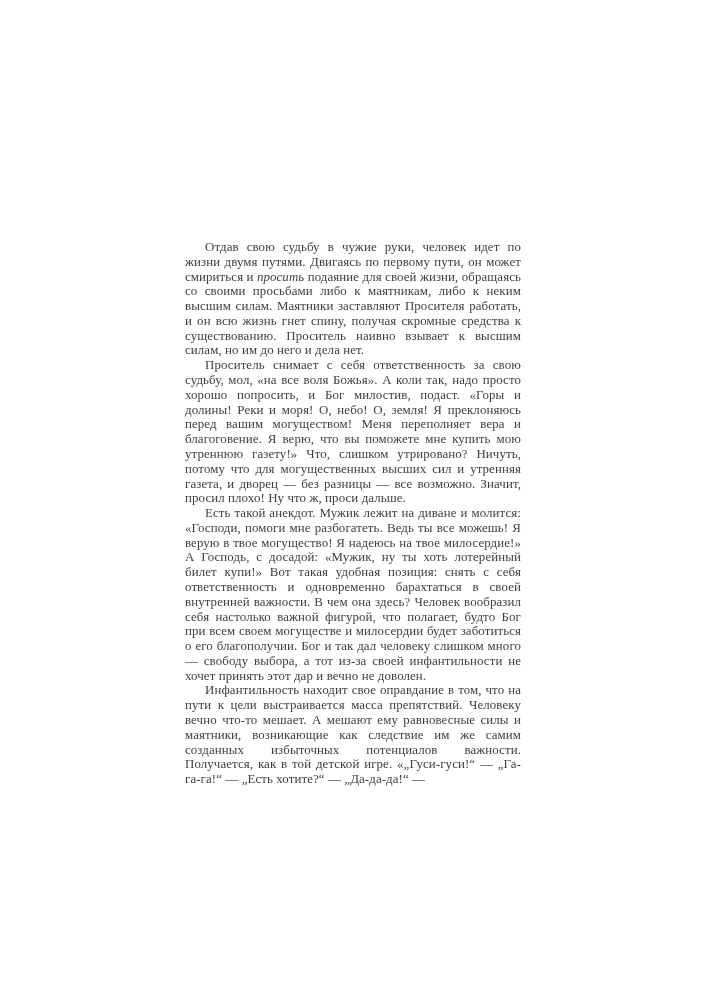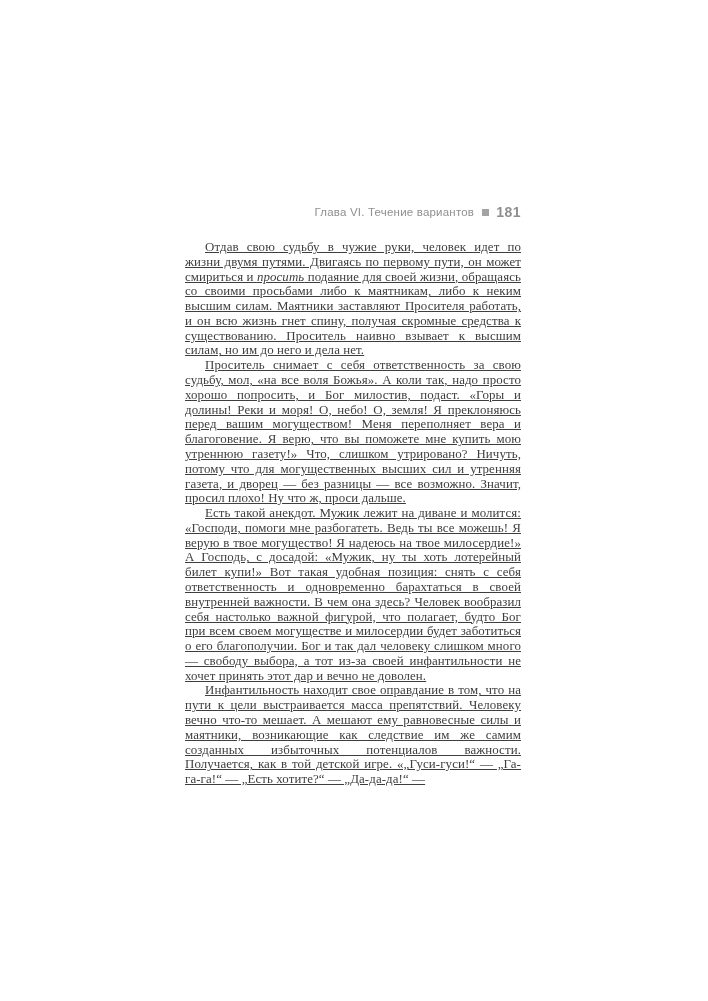--- a/index.html
+++ b/index.html
@@ -58,36 +58,30 @@
     font-size: 12.9px;
     line-height: 14.78px;
     color: #3e3e3e;
     text-align: justify;
     letter-spacing: 0.1px;
   }
   .page-text p {
     margin: 0;
     padding: 0;
     text-indent: 20px;
-    text-decoration: underline;
   }
   .page-text em {
     font-style: italic;
   }
 </style>
 </head>
 <body>
 
 <div class="book-page">
 
-  <div class="running-head">
-    <span class="chapter-title">Глава VI. Течение вариантов</span>
-    <span class="square-bullet"></span>
-    <span class="page-number">181</span>
-  </div>
 
   <div class="page-text">
     <p>
       <span>Отдав свою судьбу в чужие руки, человек идет по жизни двумя путями. Двигаясь по первому пути, он может смириться и </span><em>просить</em><span> подаяние для своей жизни, обращаясь со своими просьбами либо к маятникам, либо к неким высшим силам. Маятники заставляют Просителя работать, и он всю жизнь гнет спину, получая скромные средства к существованию. Проситель наивно взывает к высшим силам, но им до него и дела нет.</span>
     </p>
     <p>Проситель снимает с себя ответственность за свою судьбу, мол, «на все воля Божья». А коли так, надо просто хорошо попросить, и Бог милостив, подаст. «Горы и долины! Реки и моря! О, небо! О, земля! Я преклоняюсь перед вашим могуществом! Меня переполняет вера и благоговение. Я верю, что вы поможете мне купить мою утреннюю газету!» Что, слишком утрировано? Ничуть, потому что для могущественных высших сил и утренняя газета, и дворец — без разницы — все возможно. Значит, просил плохо! Ну что ж, проси дальше.</p>
     <p>Есть такой анекдот. Мужик лежит на диване и молится: «Господи, помоги мне разбогатеть. Ведь ты все можешь! Я верую в твое могущество! Я надеюсь на твое милосердие!» А Господь, с досадой: «Мужик, ну ты хоть лотерейный билет купи!» Вот такая удобная позиция: снять с себя ответственность и одновременно барахтаться в своей внутренней важности. В чем она здесь? Человек вообразил себя настолько важной фигурой, что полагает, будто Бог при всем своем могуществе и милосердии будет заботиться о его благополучии. Бог и так дал человеку слишком много — свободу выбора, а тот из-за своей инфантильности не хочет принять этот дар и вечно не доволен.</p>
     <p>Инфантильность находит свое оправдание в том, что на пути к цели выстраивается масса препятствий. Человеку вечно что-то мешает. А мешают ему равновесные силы и маятники, возникающие как следствие им же самим созданных избыточных потенциалов важности. Получается, как в той детской игре. «„Гуси-гуси!“ — „Га-га-га!“ — „Есть хотите?“ — „Да-да-да!“ —</p>
   </div>
 

